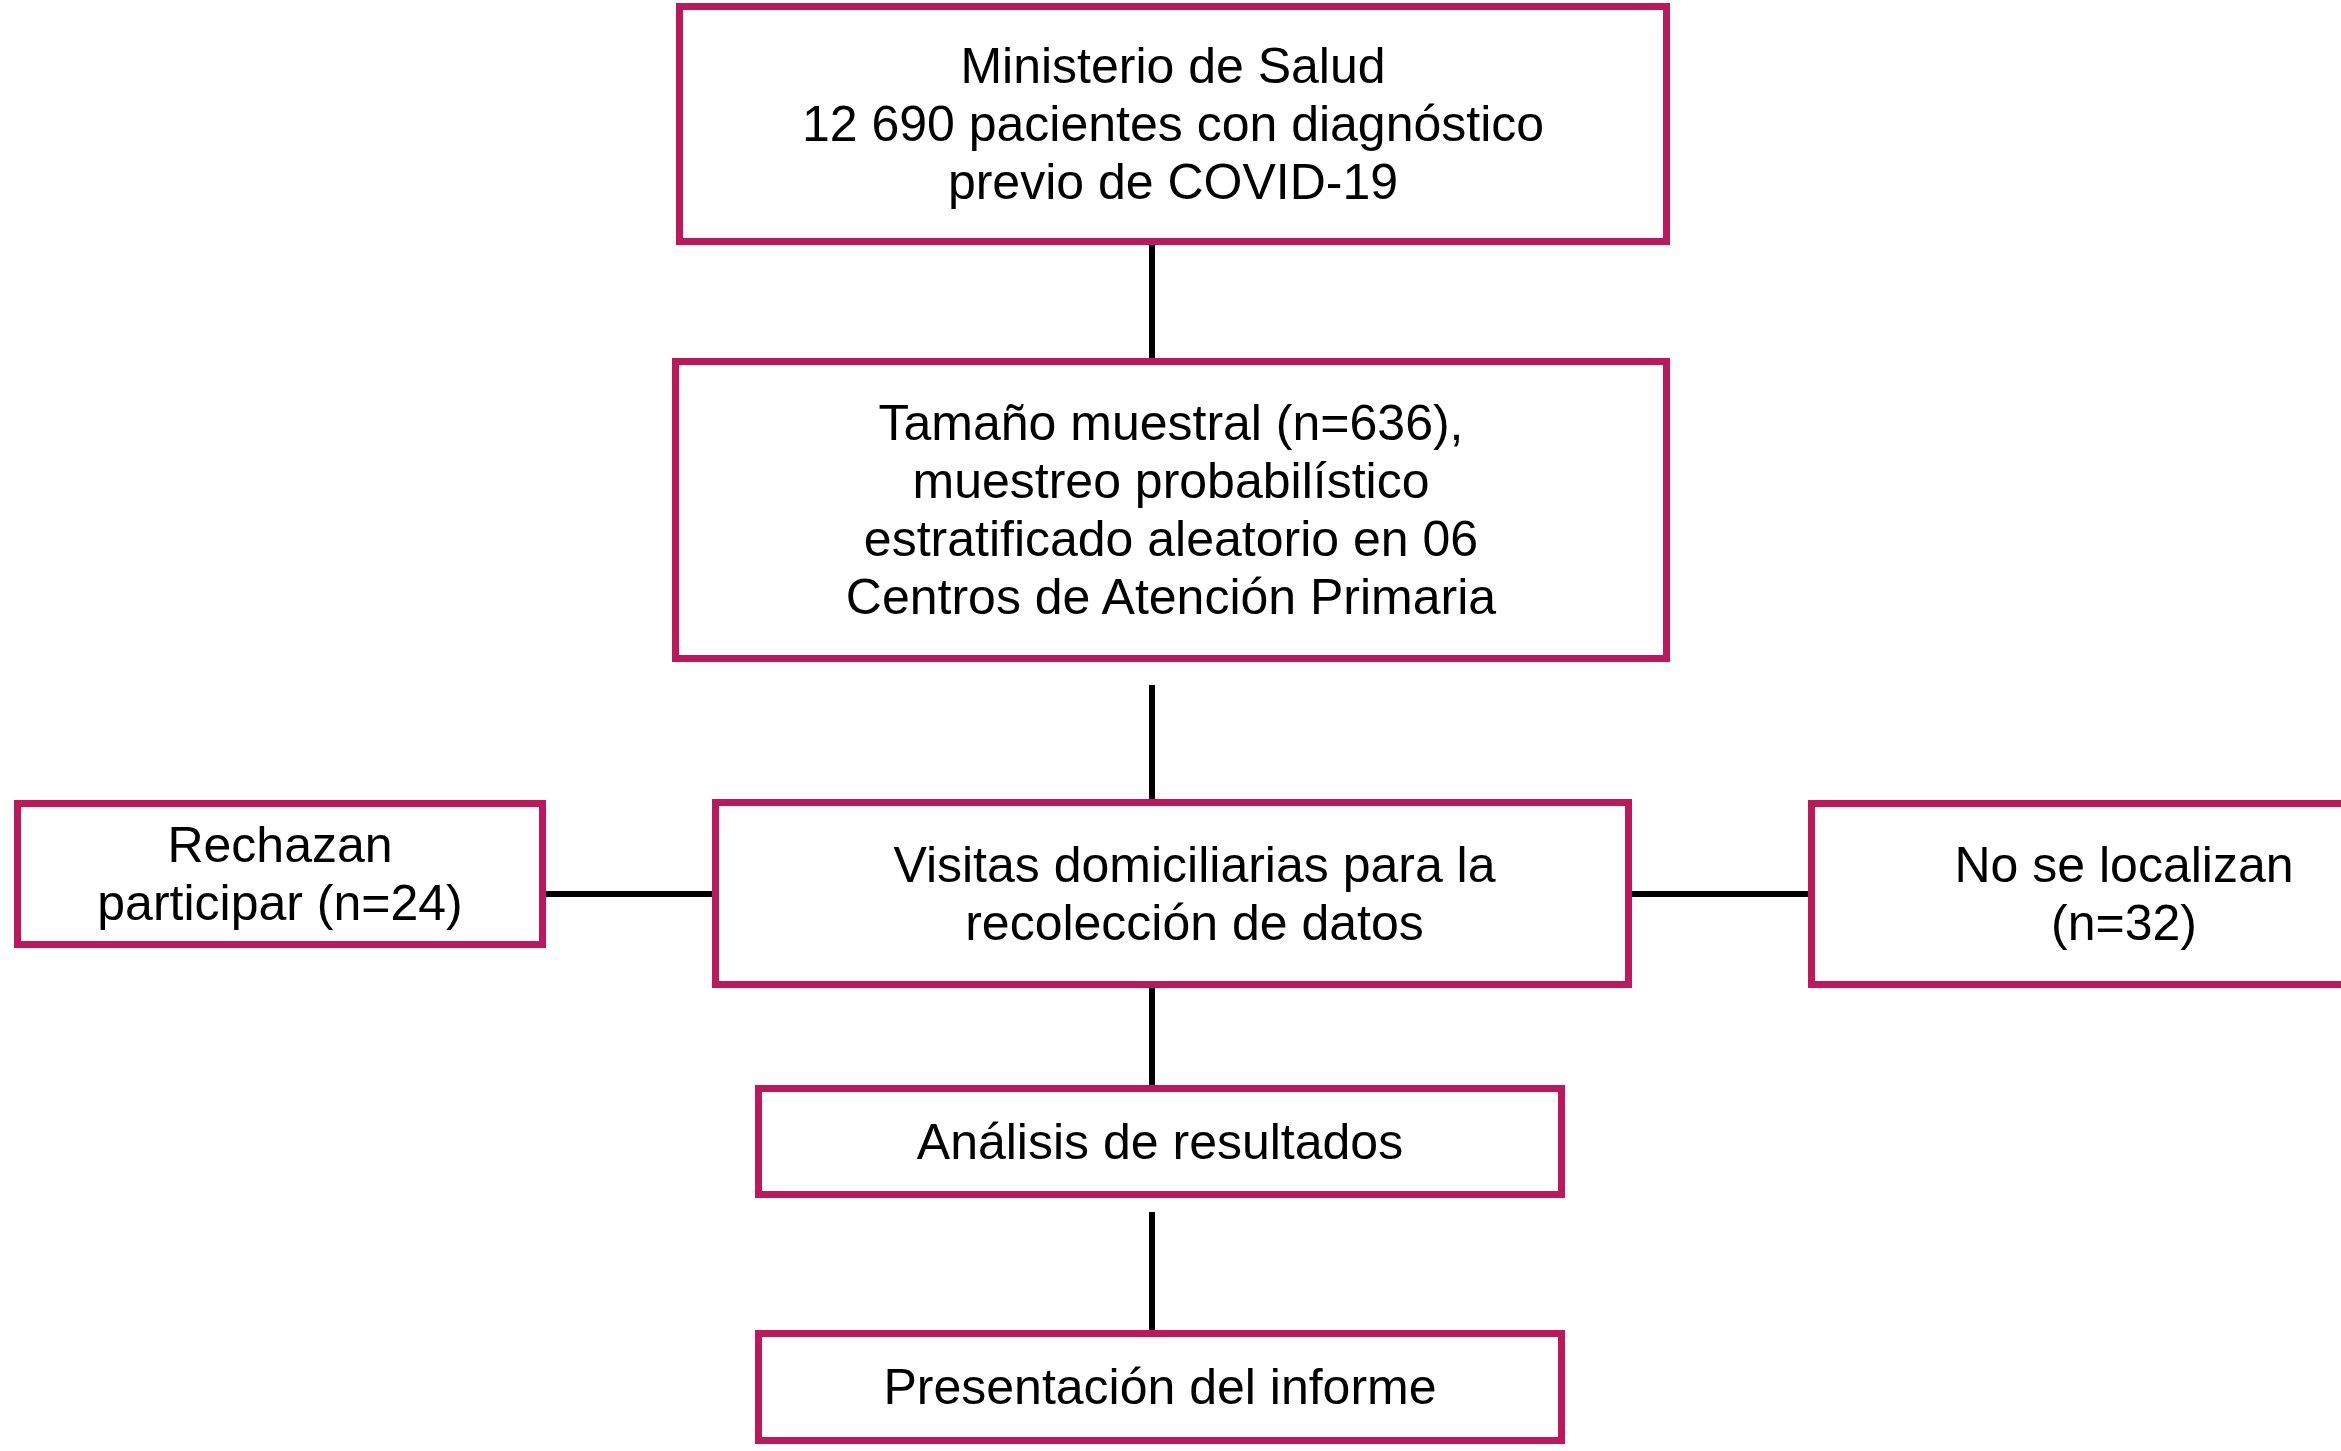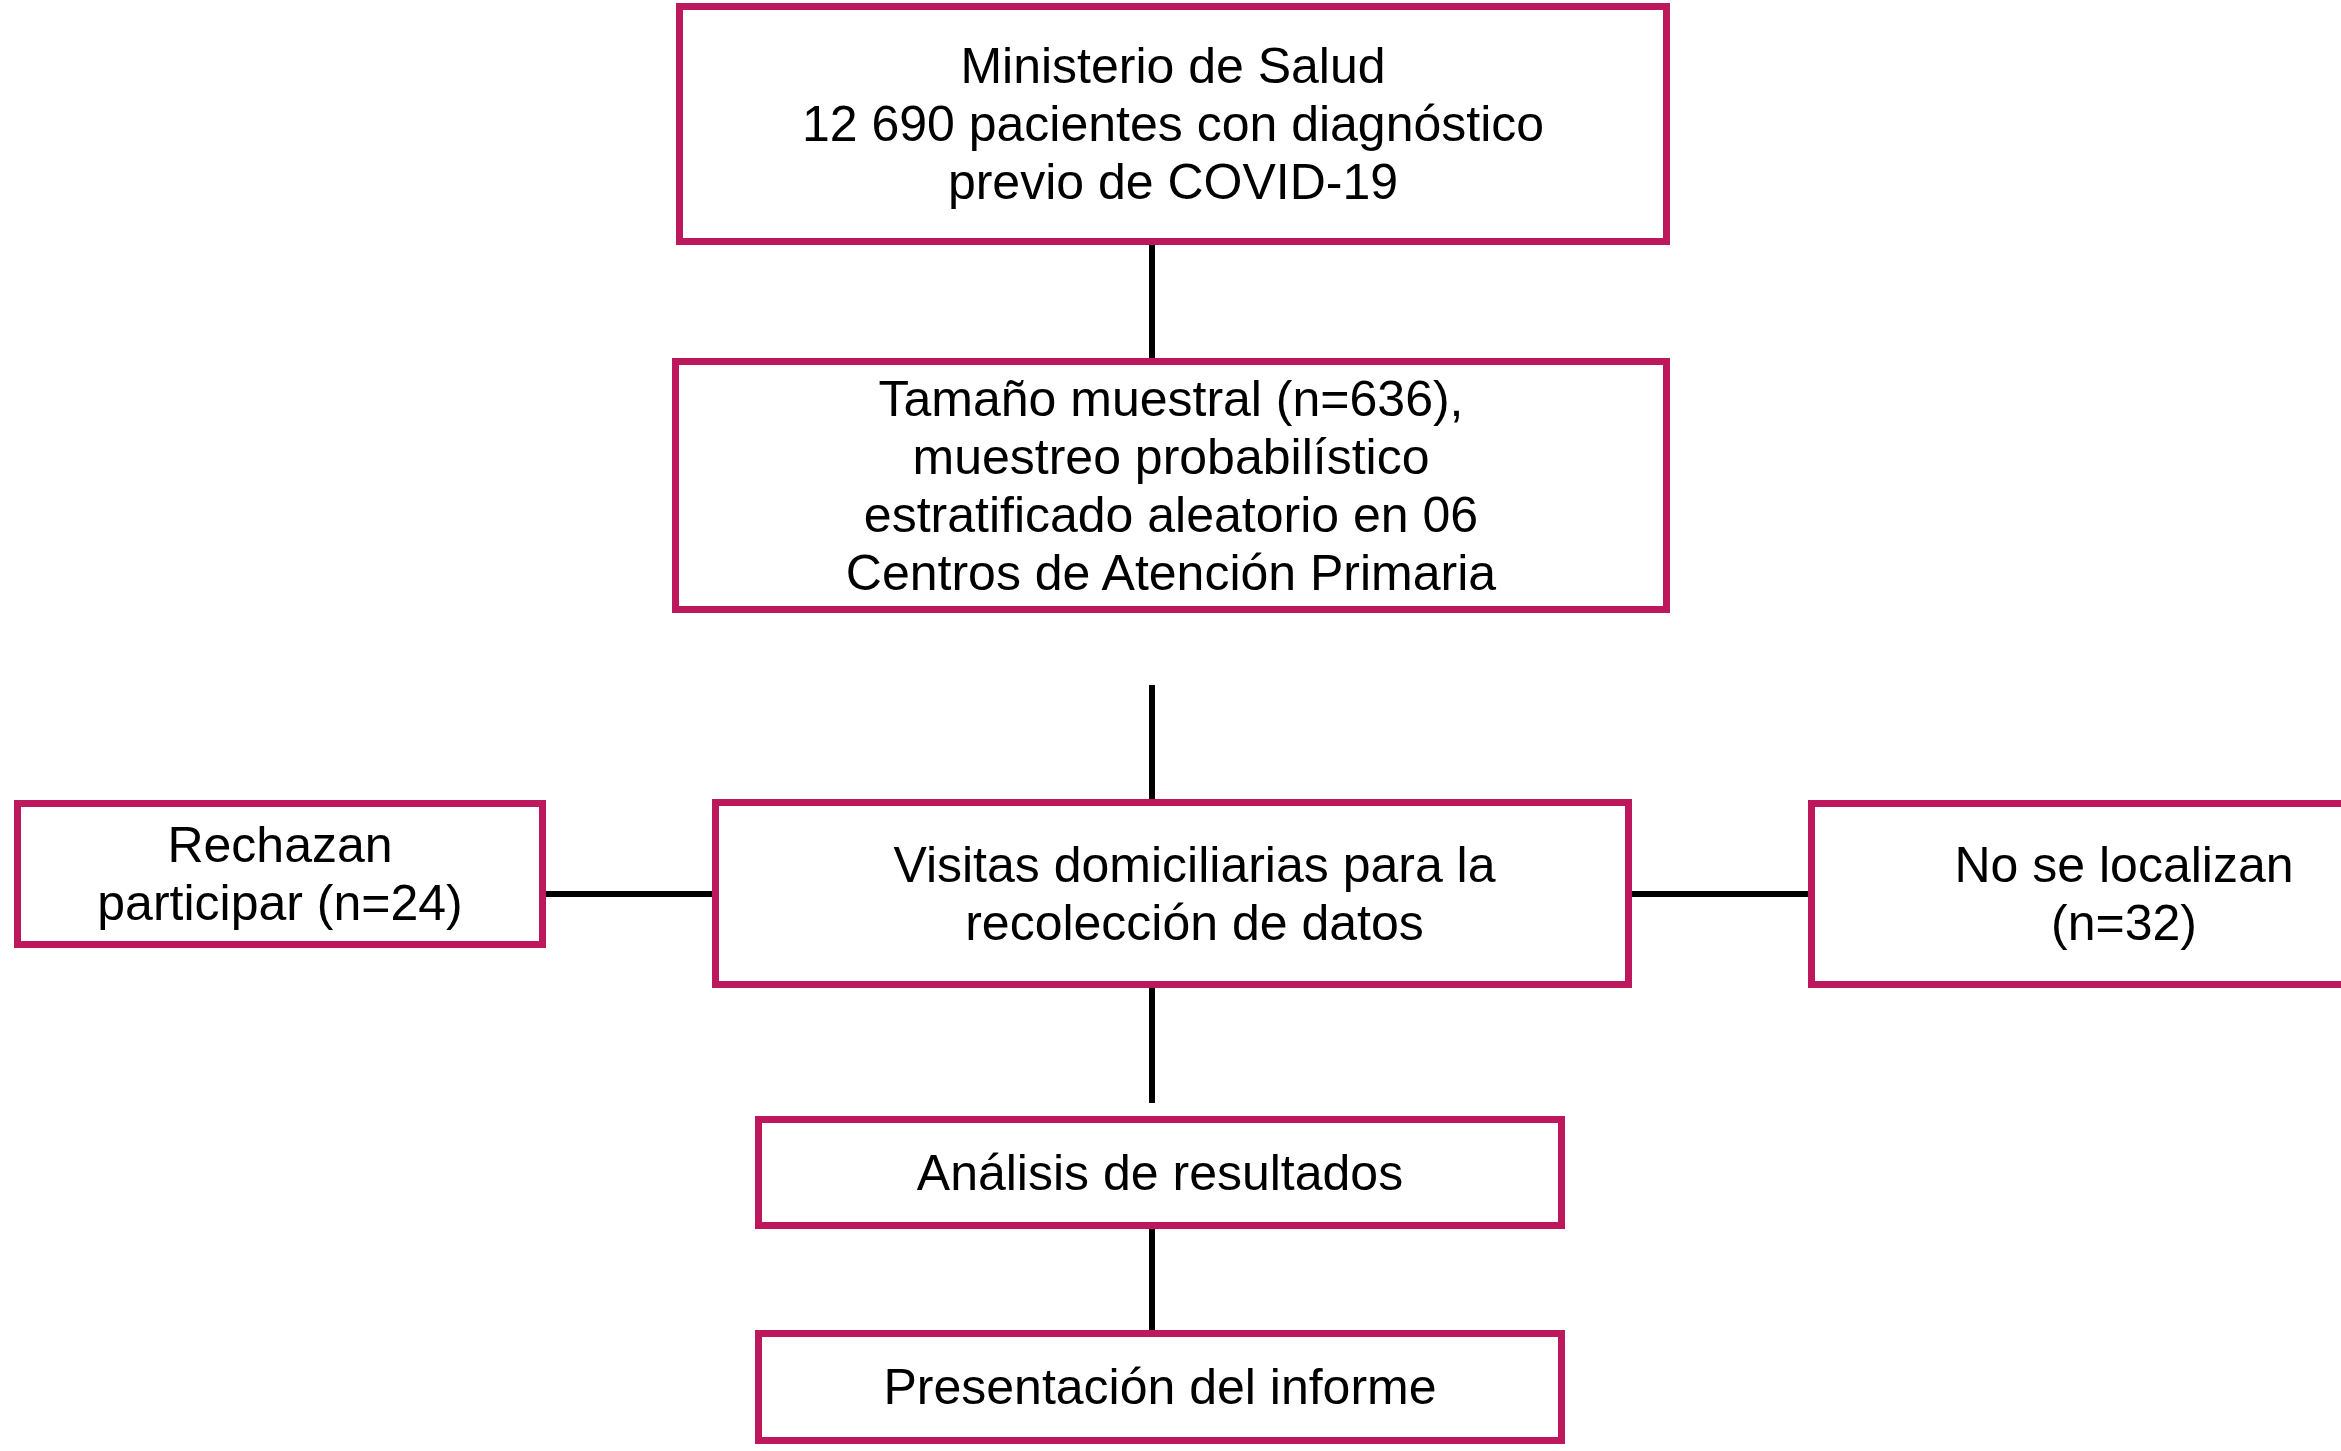--- a/index.html
+++ b/index.html
@@ -42,25 +42,25 @@
   .connector {
     position: absolute;
     background: #000000;
     z-index: 1;
   }
   .connector.v { width: 6px; }
   .connector.h { height: 6px; }
 
   
   #node-ministerio        { left: 676px;  top: 3px;    width: 994px; height: 242px; }
-  #node-muestra           { left: 672px;  top: 358px;  width: 998px; height: 255px; }
+  #node-muestra           { left: 672px;  top: 358px;  width: 998px; height: 304px; }
   #node-visitas           { left: 712px;  top: 799px;  width: 920px; height: 189px; padding-left: 45px; }
   #node-rechazan          { left: 3px;    top: 800px;  width: 532px; height: 148px; margin-left: 11px; }
   #node-nolocalizan       { left: 1808px; top: 800px;  width: 632px; height: 188px; }
-  #node-analisis          { left: 755px;  top: 1116px; width: 810px; height: 113px; }
+  #node-analisis          { left: 755px;  top: 1085px; width: 810px; height: 113px; }
   #node-presentacion      { left: 755px;  top: 1330px; width: 810px; height: 114px; justify-content: flex-end; }
 
   
   #conn-ministerio-muestra { left: 1149px; top: 243px;  height: 117px; }
   #conn-muestra-visitas    { left: 1149px; top: 685px;  height: 116px; }
   #conn-visitas-analisis   { left: 1149px; top: 986px;  height: 117px; }
   #conn-analisis-presenta  { left: 1149px; top: 1212px; height: 120px; }
   #conn-rechazan-visitas   { left: 533px;  top: 891px;  width: 181px; }
   #conn-visitas-nolocaliza { left: 1630px; top: 891px;  width: 180px; }
 </style>

